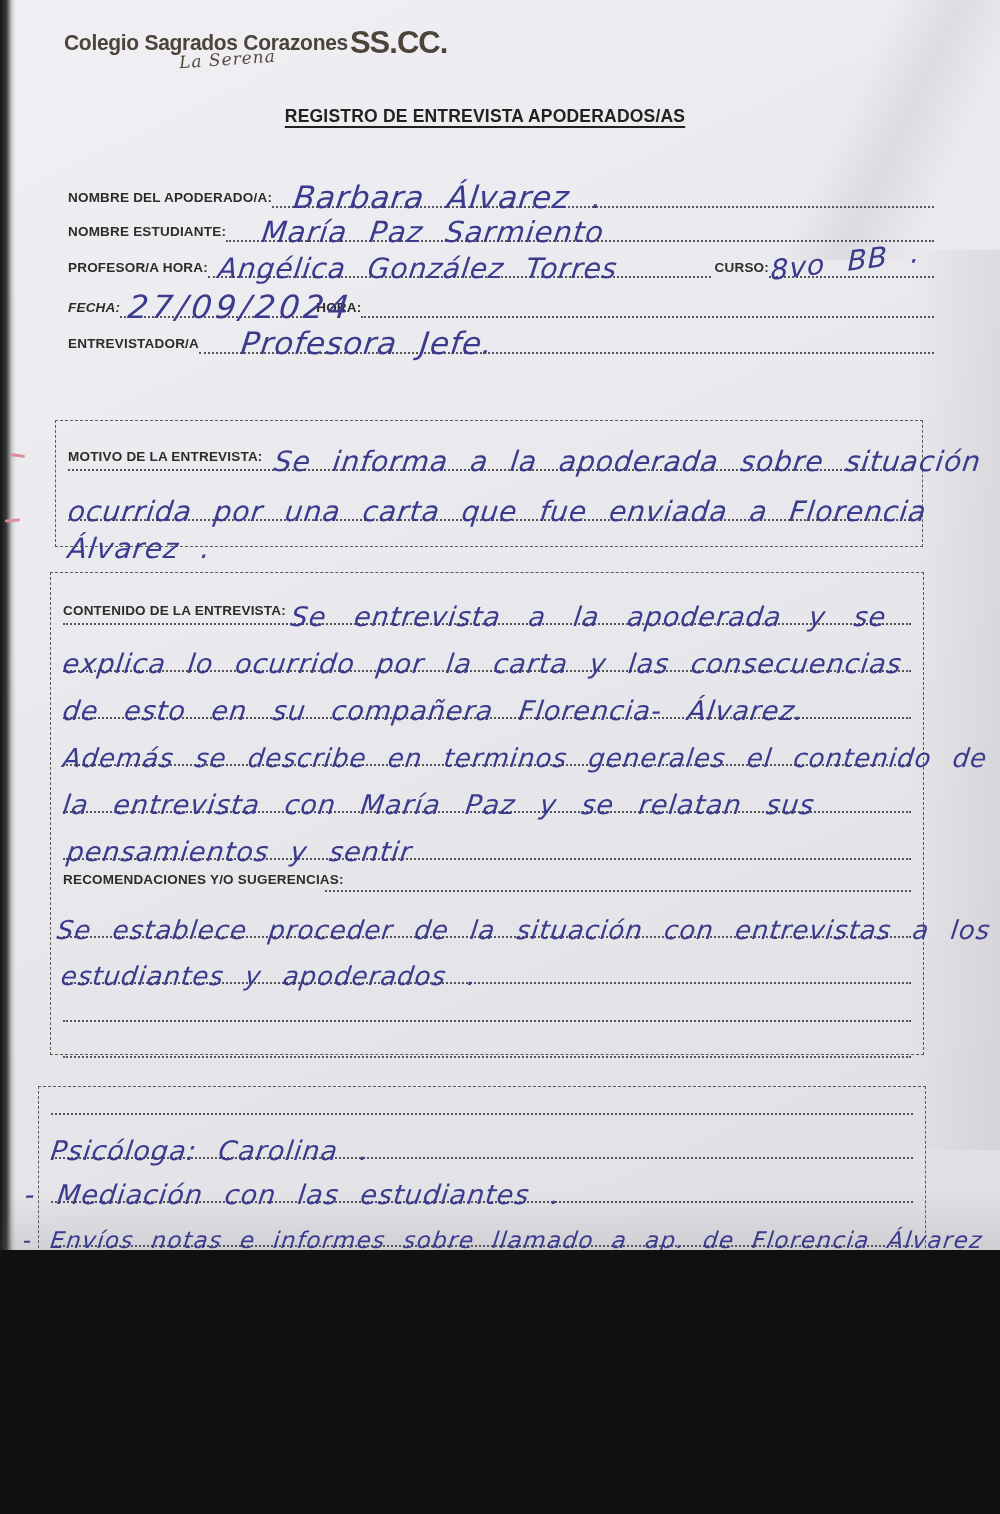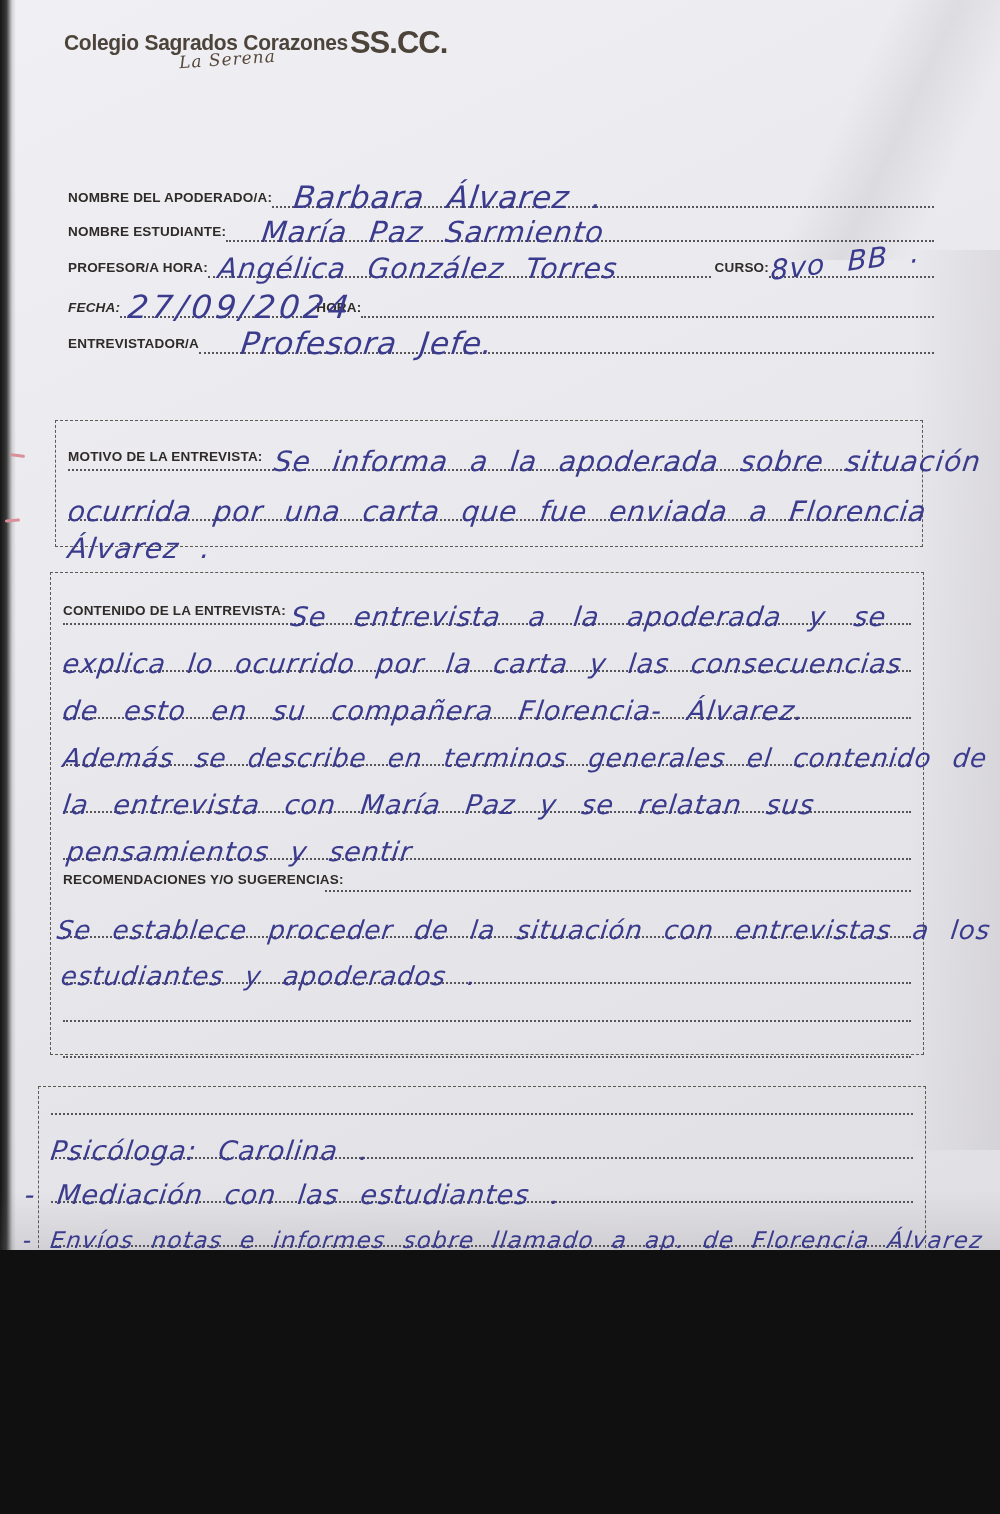--- a/index.html
+++ b/index.html
@@ -80,20 +80,23 @@
   <div class="crease-r"></div>
   <div class="shade-b"></div>
   <span class="stray" style="left:10px; top:454px; transform:rotate(8deg);"></span>
   <span class="stray" style="left:5px; top:519px; transform:rotate(-4deg);"></span>
 
   <div class="logo">
     <span class="logo-main">Colegio Sagrados Corazones</span><span class="logo-abbr">SS.CC.</span>
     <span class="logo-script">La Serena</span>
   </div>
 
+  <div class="title">
+    <span>REGISTRO DE ENTREVISTA APODERADOS/AS</span>
+  </div>
 
   <div class="fields">
     <div class="frow" style="height:42px;">
       <span class="plabel" style="padding-bottom:3px;">NOMBRE DEL APODERADO/A:</span>
       <span class="fline">
         <span class="hw" style="left:22px; font-size:31px;">Barbara Álvarez .</span>
       </span>
     </div>
     <div class="frow" style="height:34px;">
       <span class="plabel" style="padding-bottom:3px;">NOMBRE ESTUDIANTE:</span>

